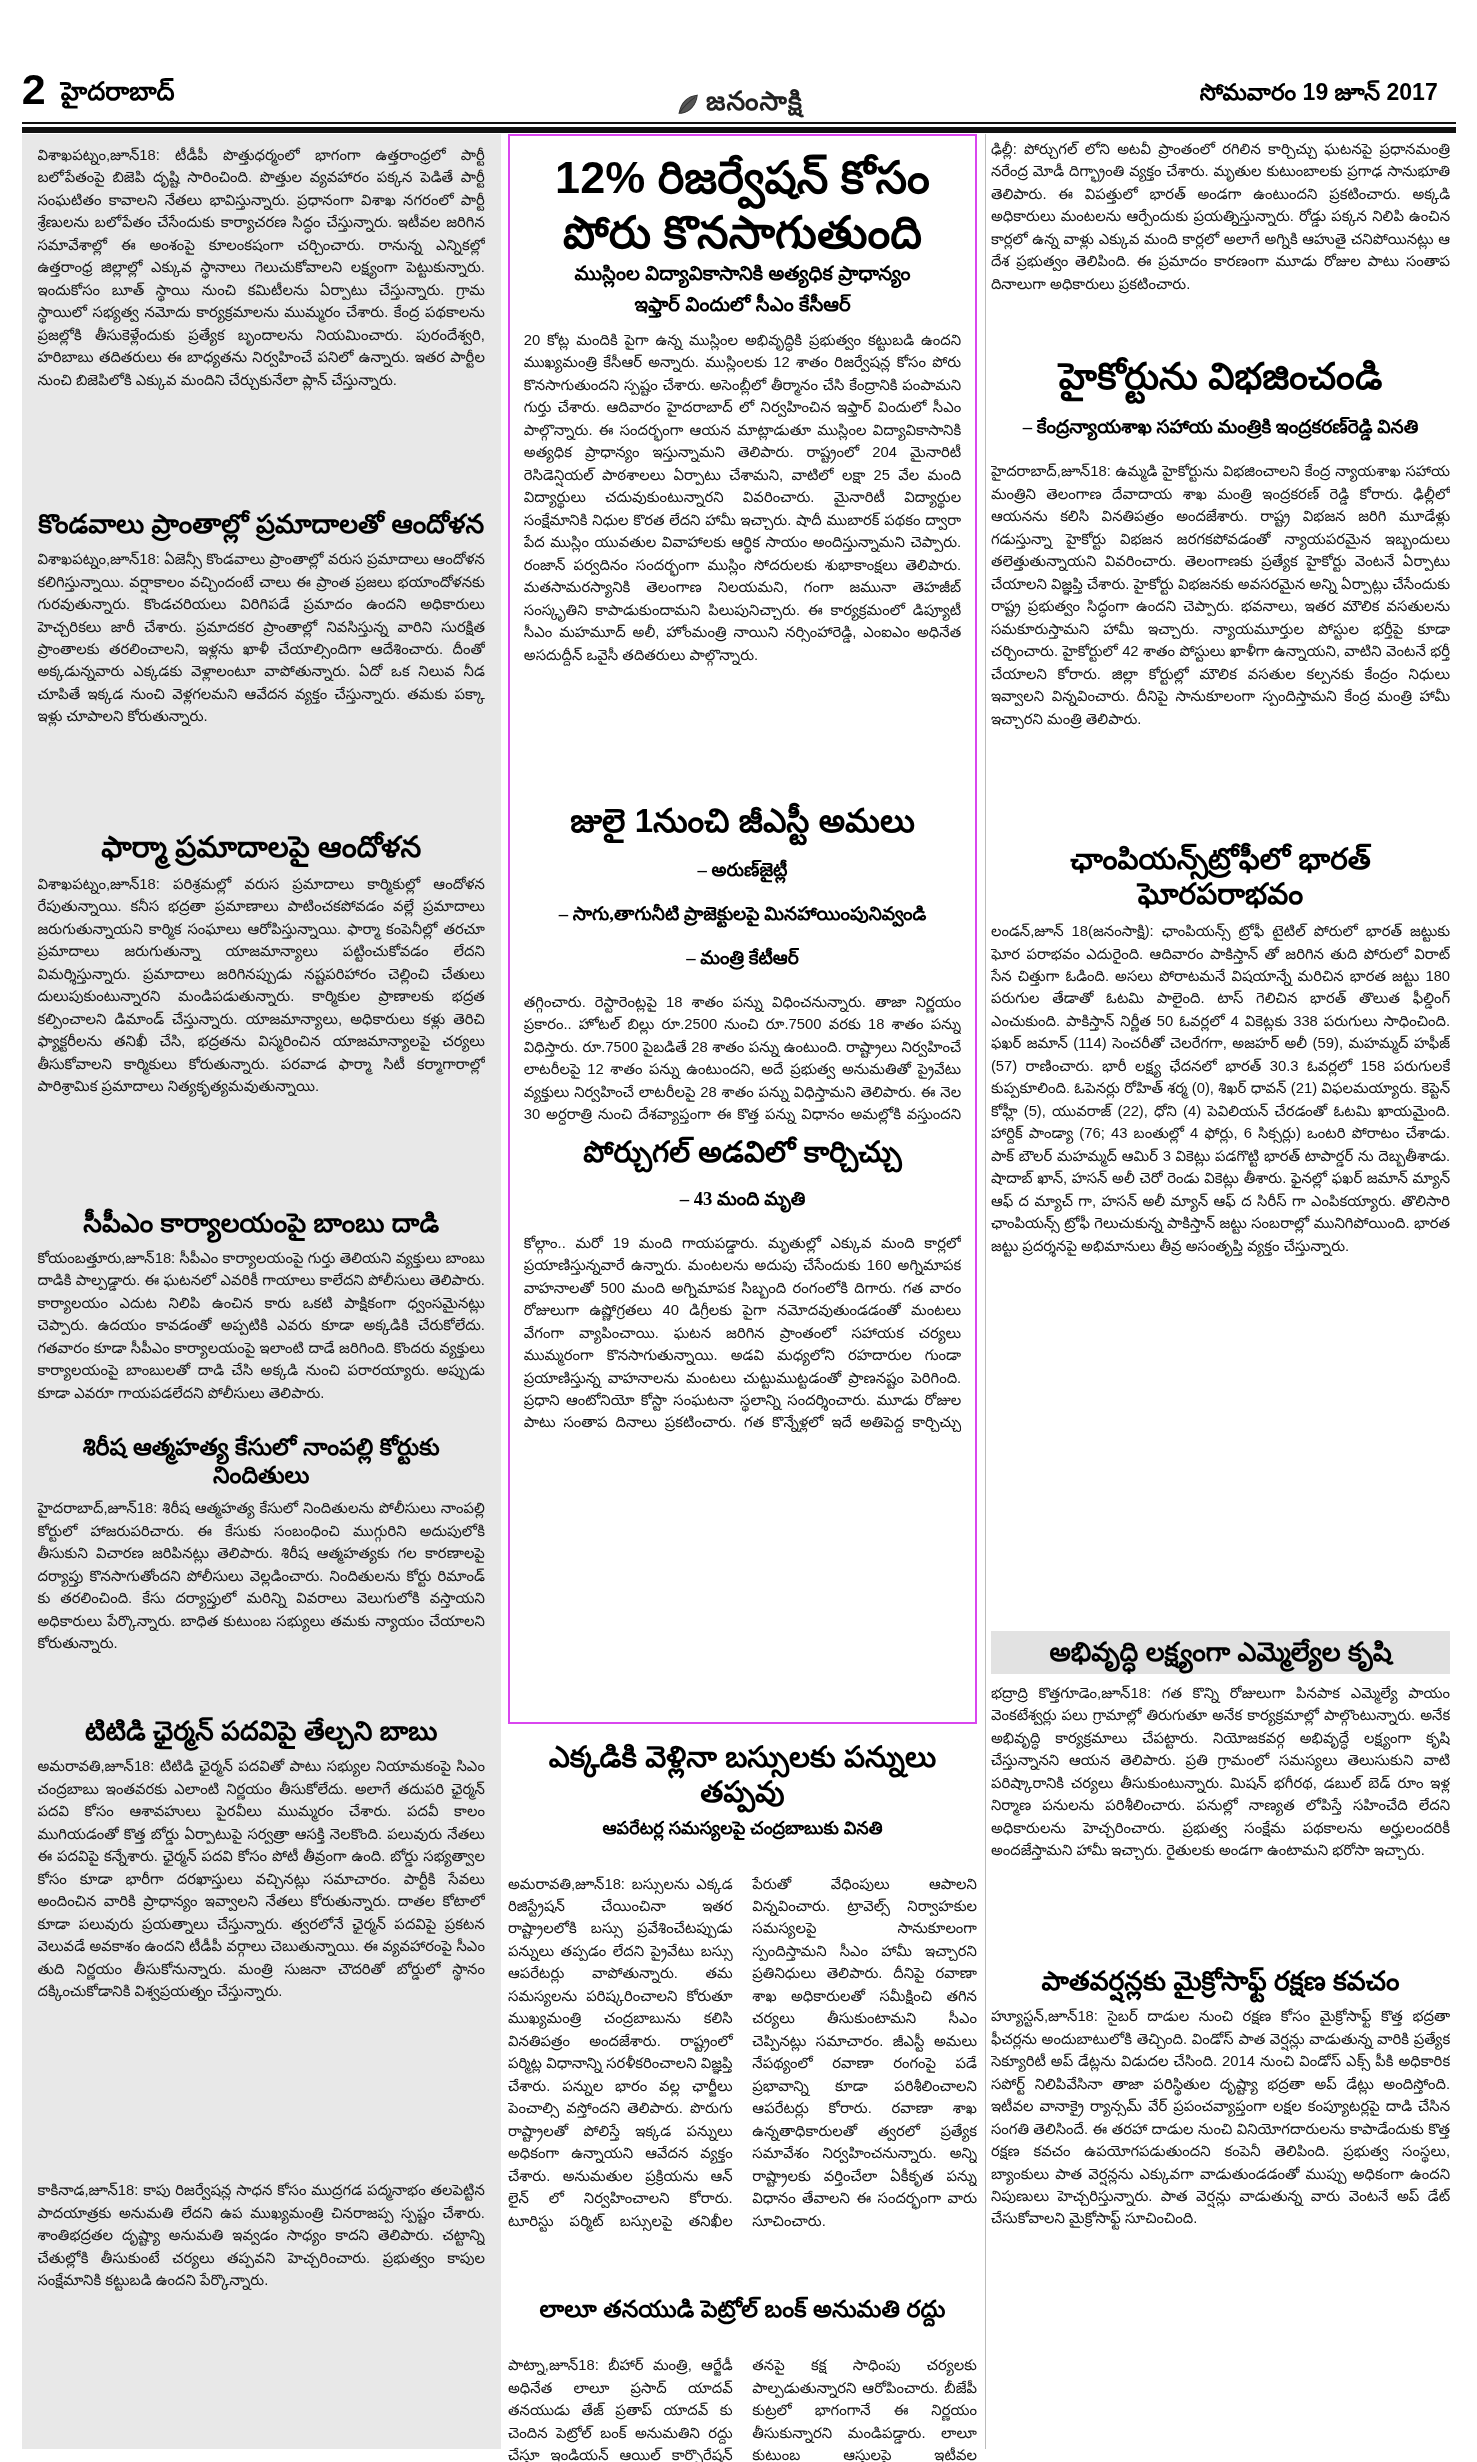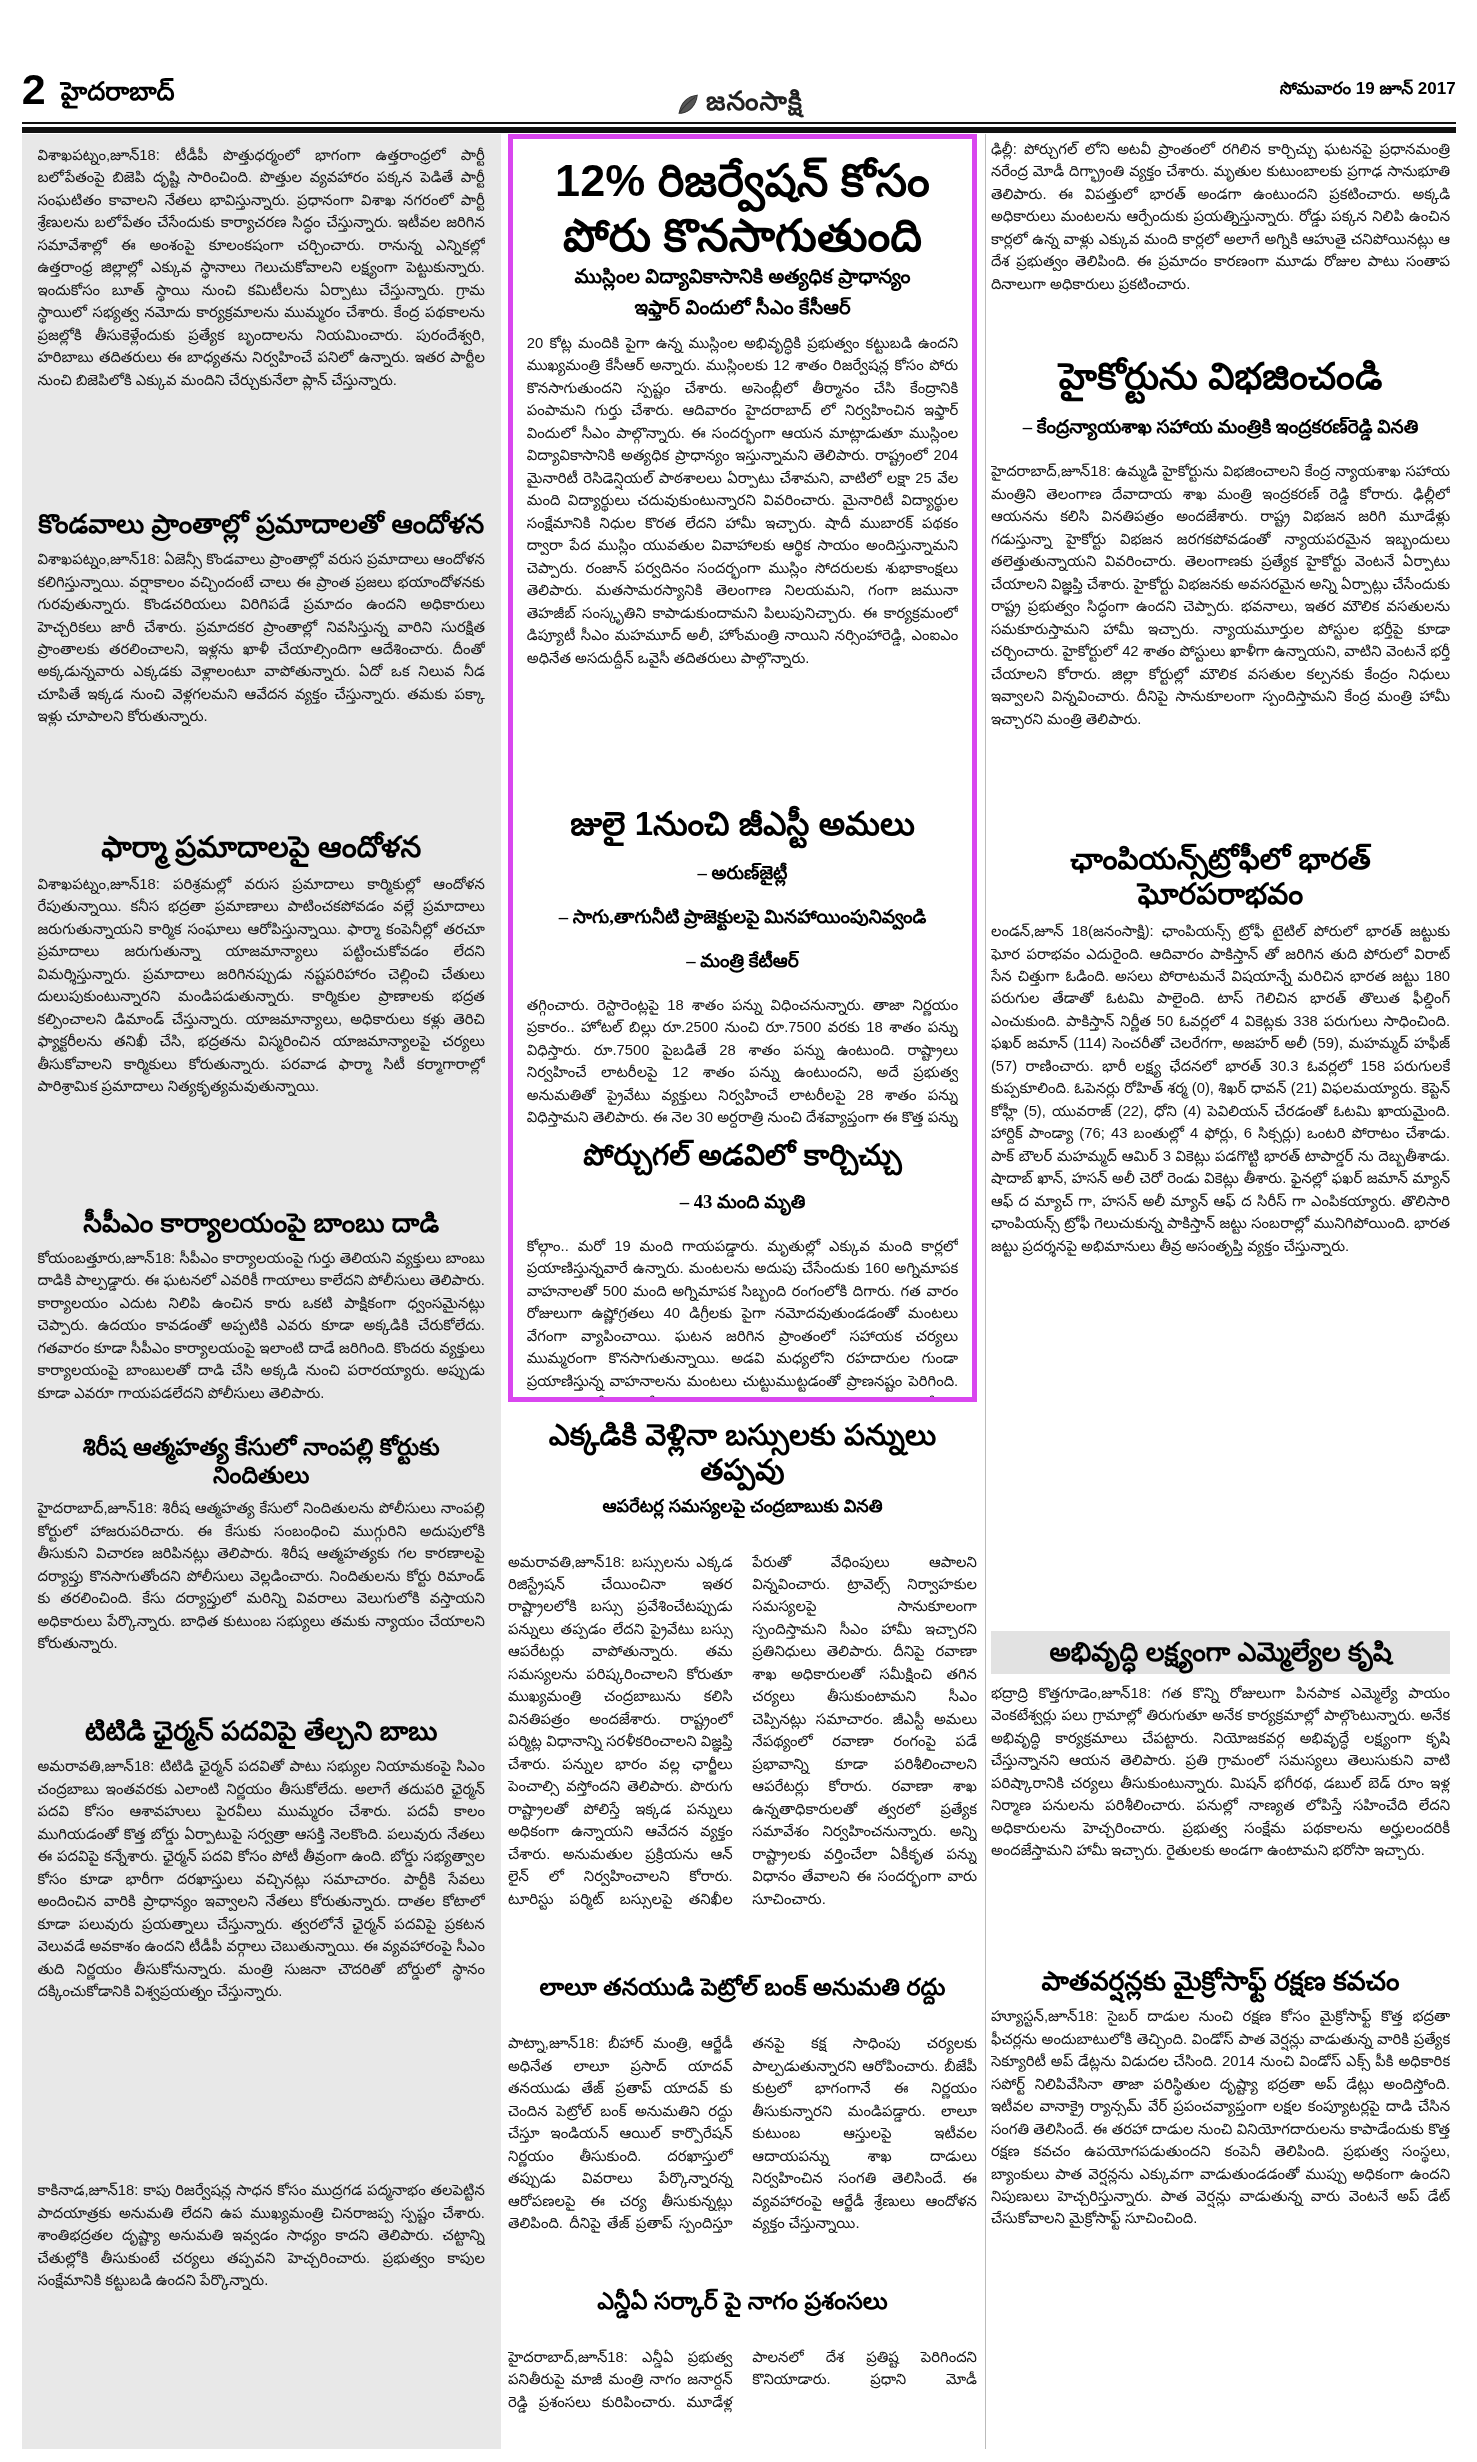--- a/index.html
+++ b/index.html
@@ -9,36 +9,36 @@
   }
   
   .header{position:absolute;left:21.7px;top:71px;width:1434px;height:51px;}
   .header-rule{position:absolute;left:21.7px;top:122px;width:1434px;}
   .rule-thin{height:2px;background:#111;}
   .rule-thick{height:5.9px;background:#111;margin-top:3px;}
   .pageno{position:absolute;left:0;top:-5.9px;font-size:43px;font-weight:bold;color:#000;}
   .edition{position:absolute;left:39px;top:5.9px;font-size:25.6px;font-weight:bold;color:#000;}
   .masthead{position:absolute;left:50%;transform:translateX(-50%);top:15px;font-size:26.6px;font-weight:bold;letter-spacing:1px;display:flex;align-items:center;gap:5.9px;color:#222;}
   .leaf{width:25.6px;height:25.6px;display:inline-block;}
-  .dateline{position:absolute;right:0;top:7.9px;font-size:17px;font-weight:bold;color:#000;}
+  .dateline{position:absolute;right:18px;top:7.9px;font-size:23px;font-weight:bold;color:#000;}
   
   .col{position:absolute;top:134px;box-sizing:border-box;}
   .col-left{left:21.7px;width:479px;height:2315px;background:#e8e8e8;padding:9.9px 15.8px;}
   .col-mid{left:508px;width:469px;height:2315px;}
   .col-right{left:985px;width:471px;height:2315px;padding:3.9px 5.9px;}
   .vsep{position:absolute;top:134px;width:1px;height:2315px;background:#bbb;}
   
   .headline{font-weight:bold;text-align:center;color:#000;line-height:1.18;margin:9.9px 0 7.9px 0;}
   .h30{font-size:29.6px;} .h27{font-size:26.6px;} .h24{font-size:23.6px;} .h34{font-size:33px;}
   .h38{font-size:37px;} .h44{font-size:45px;line-height:1.15;margin:3.9px 0 2px 0;}
   .subhead{font-weight:bold;text-align:center;font-size:19.7px;margin:3px 0;color:#000;}
   .byline{font-weight:bold;text-align:center;font-size:18.7px;margin:18px 0;color:#000;font-family:Liberation Serif, serif;}
   .body-text{font-size:14.8px;line-height:1.52;text-align:justify;overflow:hidden;}
   .two-col{column-count:2;column-gap:19.7px;margin-top:30px;}
-  .lead-box{border:5px solid #d946ef;background:#fff;padding:11.8px 13.8px;box-sizing:border-box;height:1268px;overflow:hidden;}
+  .lead-box{border:2px solid #d946ef;background:#fff;padding:11.8px 13.8px;box-sizing:border-box;height:1590px;overflow:hidden;}
   .mla-band{background:#e2e2e2;padding:5.9px 3.9px;}
   .art{overflow:hidden;}
 </style>
 </head>
 <body>
 
 <div class="header">
   <span class="pageno">2</span>
   <span class="edition">హైదరాబాద్</span>
   <span class="masthead">

